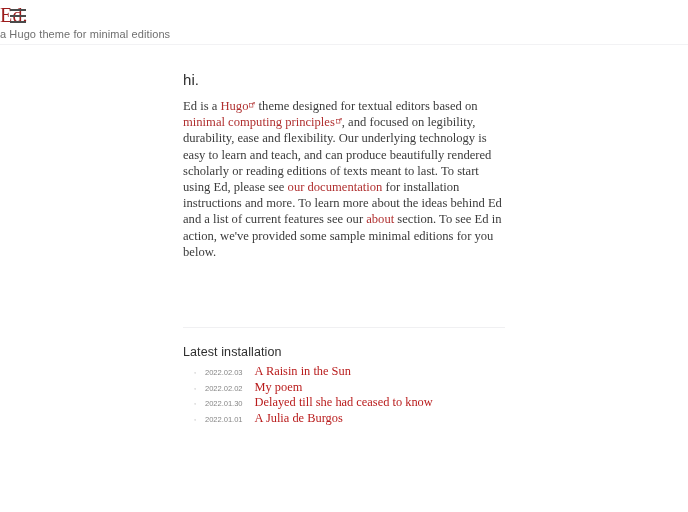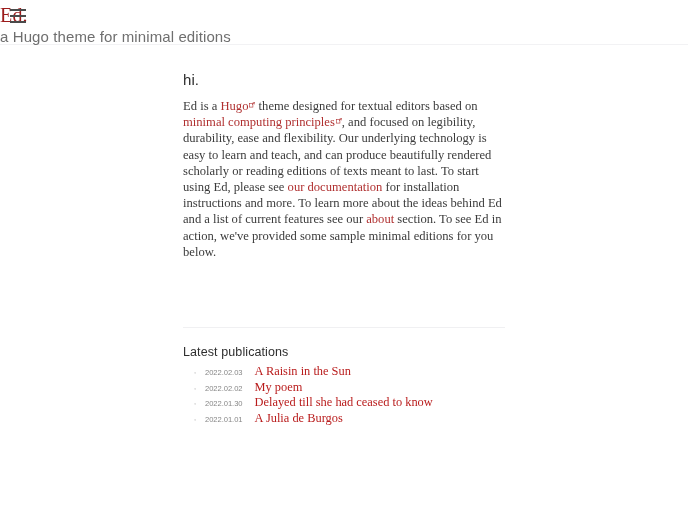--- a/index.html
+++ b/index.html
@@ -55,21 +55,21 @@
     margin: 0;
     font-weight: 400;
     letter-spacing: 0.2px;
   }
   .brand-title a {
     color: inherit;
     text-decoration: none;
   }
   .brand-tagline {
     font-family: "Liberation Sans", sans-serif;
-    font-size: 15px;
+    font-size: 11px;
     color: #6f6f6f;
     margin: 2px 0 0 0;
     letter-spacing: 0.1px;
   }
 
   
   .content {
     width: 322px;
     margin: 0 0 0 183px;
     padding-top: 26px;
@@ -191,21 +191,21 @@
           <rect x="0.5" y="2.5" width="6" height="6" fill="none" stroke="#b03030" stroke-width="1"></rect>
           <path d="M5 5 L9.2 0.8 M6.2 0.8 L9.4 0.8 L9.4 4" fill="none" stroke="#b03030" stroke-width="1"></path>
         </svg></span><span> theme designed for textual editors based on </span><a href="#" class="ext-link">minimal computing principles</a><span class="ext-icon"><svg viewBox="0 0 10 10" width="6" height="6" aria-hidden="true">
           <rect x="0.5" y="2.5" width="6" height="6" fill="none" stroke="#b03030" stroke-width="1"></rect>
           <path d="M5 5 L9.2 0.8 M6.2 0.8 L9.4 0.8 L9.4 4" fill="none" stroke="#b03030" stroke-width="1"></path>
         </svg></span><span>, and focused on legibility, durability, ease and flexibility. Our underlying technology is easy to learn and teach, and can produce beautifully rendered scholarly or reading editions of texts meant to last. To start using Ed, please see </span><a href="#">our documentation</a><span> for installation instructions and more. To learn more about the ideas behind Ed and a list of current features see our </span><a href="#">about</a><span> section. To see Ed in action, we've provided some sample minimal editions for you below.</span></p>
 
   <hr class="section-divider">
 
   <section class="pub-section">
-    <h3 class="pub-heading">Latest publications</h3>
+    <h3 class="pub-heading">Latest installation</h3>
     <ul class="pub-list">
       <li class="pub-item">
         <span class="pub-bullet">◦</span>
         <span class="pub-date">2022.02.03</span>
         <a href="#" class="pub-title">A Raisin in the Sun</a>
       </li>
       <li class="pub-item">
         <span class="pub-bullet">◦</span>
         <span class="pub-date">2022.02.02</span>
         <a href="#" class="pub-title">My poem</a>

